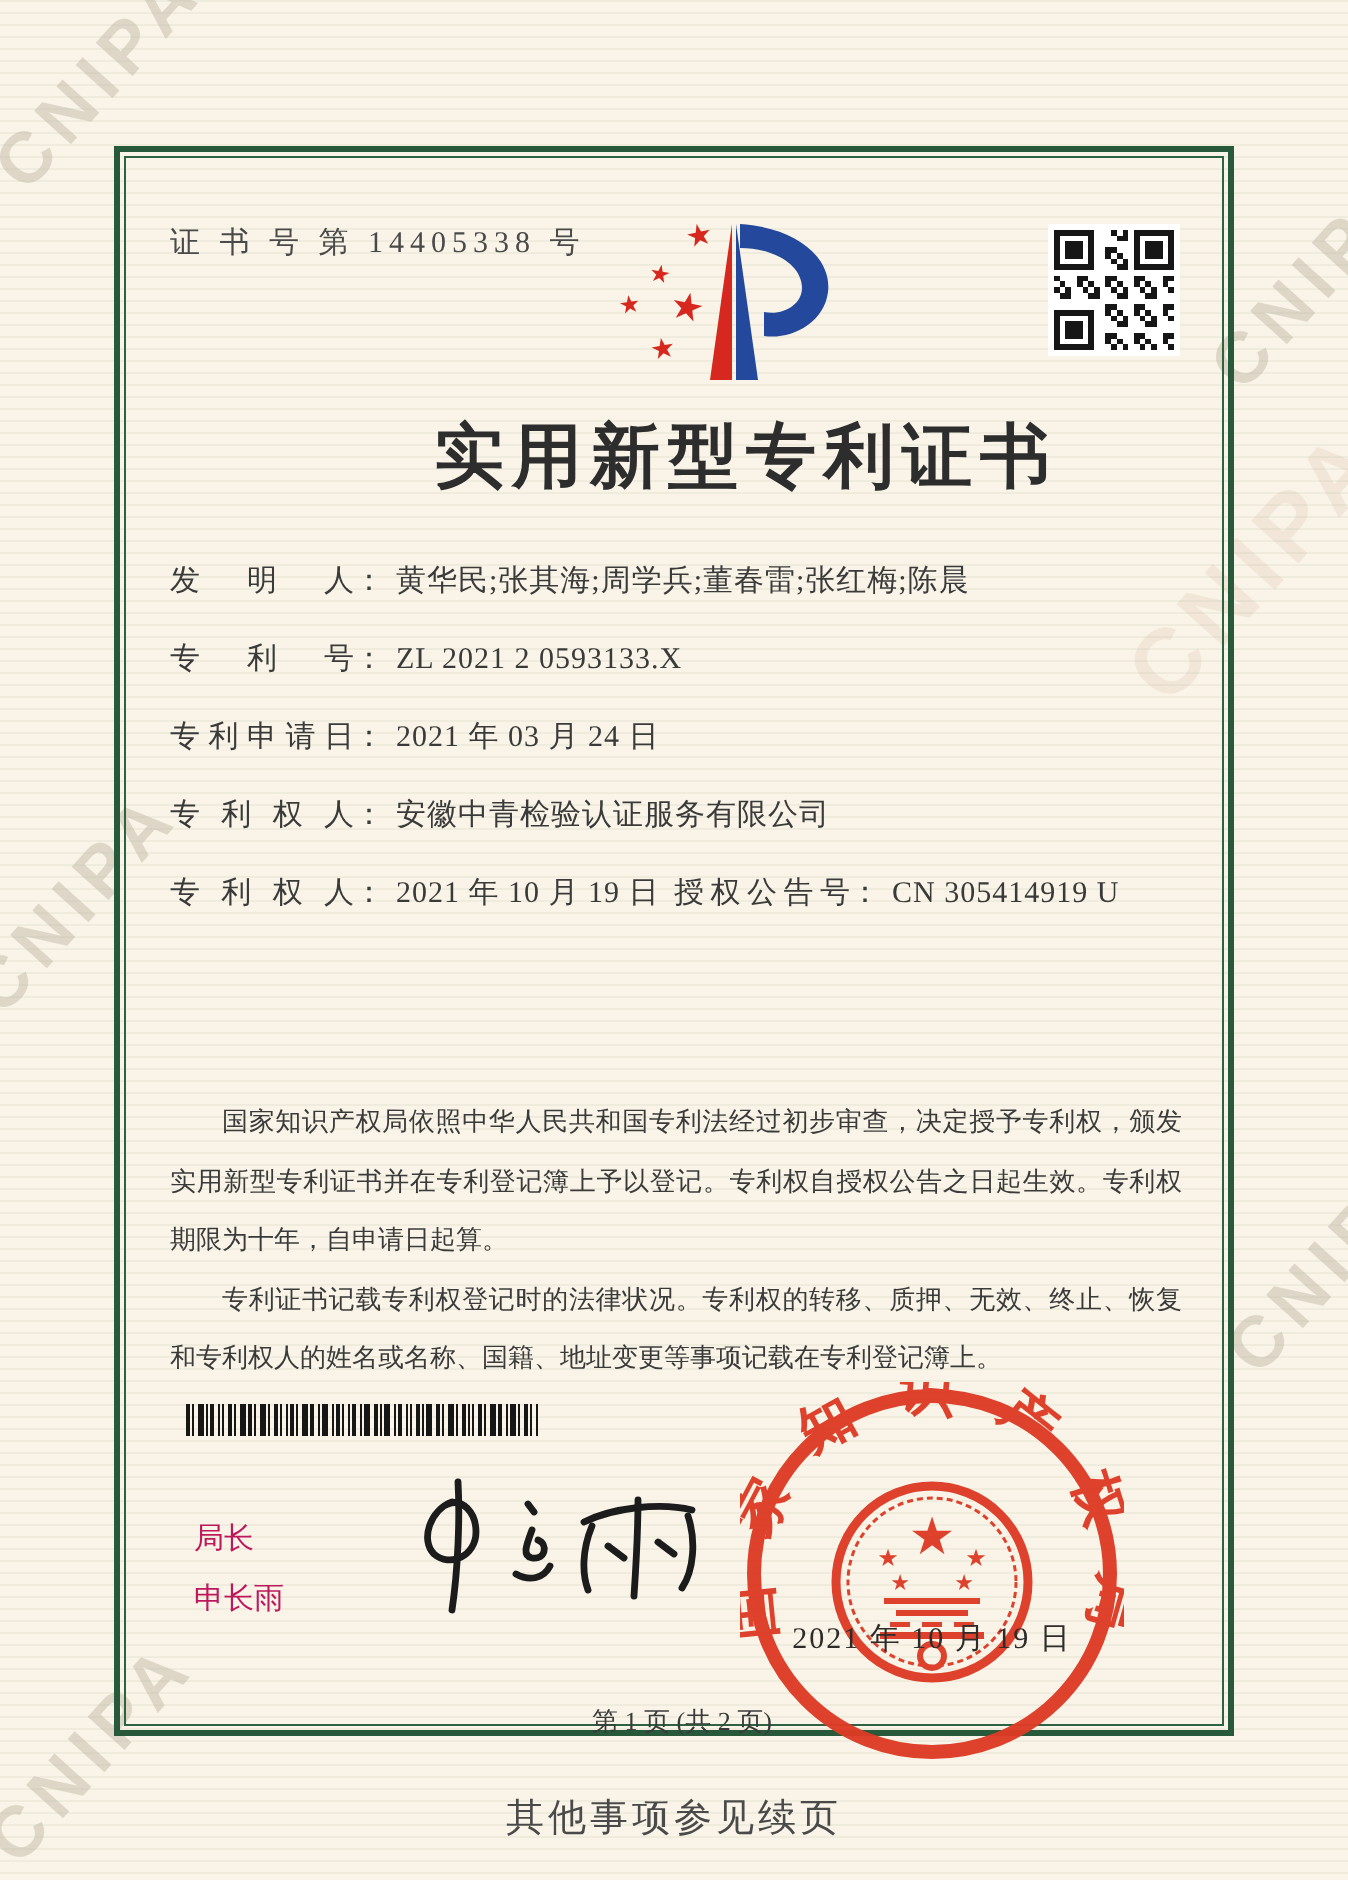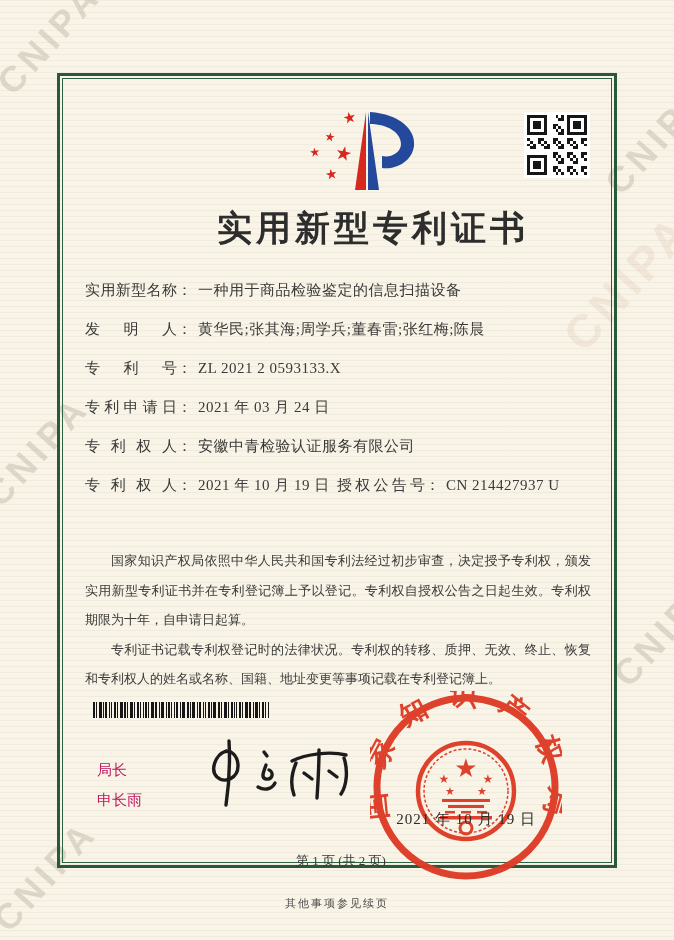--- a/index.html
+++ b/index.html
@@ -67,41 +67,42 @@
                letter-spacing:1px; }
 
   .signer { position:absolute; left:97px; top:755px;
             font-family:"Liberation Sans","DejaVu Sans",sans-serif;
             font-size:15px; color:#be185d; line-height:30px; }
   .signature { position:absolute; left:192px; top:735px; width:172px; height:80px; }
 
   .page-info { position:absolute; left:57px; top:852px; width:568px;
                text-align:center; font-size:13px; color:#3a3a3a; }
   .footer-note { position:absolute; left:0; top:896px; width:674px;
-                 text-align:center; font-size:11px; color:#4a4a4a;
+                 text-align:center; font-size:19px; color:#4a4a4a;
                  letter-spacing:2px; }
 </style>
 </head>
 <body>
 
 <div class="page">
 
   <div class="guilloche"></div>
 
   <div class="wm" style="left:-18px; top:18px;">CNIPA</div>
   <div class="wm" style="left:590px; top:118px;">CNIPA</div>
   <div class="wm big" style="left:545px; top:255px;">CNIPA</div>
   <div class="wm" style="left:-30px; top:430px;">CNIPA</div>
   <div class="wm" style="left:598px; top:610px;">CNIPA</div>
   <div class="wm" style="left:-22px; top:855px;">CNIPA</div>
 
   <div class="frame">
     <div class="frame-inner"></div>
   </div>
 
+  <div class="cert-no">证 书 号 第 14405338 号</div>
 
   <div class="logo">
     <svg viewBox="0 0 150 100" width="150" height="100">
       <g fill="#d6281e" font-family="DejaVu Sans, sans-serif">
         <text x="48" y="24" font-size="15" transform="rotate(-12 48 24)">★</text>
         <text x="28" y="40" font-size="12" transform="rotate(10 28 40)">★</text>
         <text x="14" y="57" font-size="12" transform="rotate(-8 14 57)">★</text>
         <text x="38" y="58" font-size="19" transform="rotate(12 38 58)">★</text>
         <text x="30" y="80" font-size="14" transform="rotate(-10 30 80)">★</text>
       </g>
@@ -204,40 +205,37 @@
         <rect x="20" y="15" width="1" height="1" fill="#161616"></rect>
         <rect x="20" y="18" width="1" height="1" fill="#161616"></rect>
         <rect x="20" y="20" width="1" height="1" fill="#161616"></rect>
       </svg>
   </div>
 
   <div class="title">实用新型专利证书</div>
 
   <div class="fields">
     <div class="frow">
-      <span class="flabel">实用新型名称</span><span class="fcolon">：</span><span class="fvalue">一种用于商品检验鉴定的信息扫描设备</span>
-    </div>
-    <div class="frow">
       <span class="flabel">发明人</span><span class="fcolon">：</span><span class="fvalue">黄华民;张其海;周学兵;董春雷;张红梅;陈晨</span>
     </div>
     <div class="frow">
       <span class="flabel">专利号</span><span class="fcolon">：</span><span class="fvalue">ZL 2021 2 0593133.X</span>
     </div>
     <div class="frow">
       <span class="flabel">专利申请日</span><span class="fcolon">：</span><span class="fvalue">2021 年 03 月 24 日</span>
     </div>
     <div class="frow">
       <span class="flabel">专利权人</span><span class="fcolon">：</span><span class="fvalue">安徽中青检验认证服务有限公司</span>
     </div>
     <div class="frow">
       <span>
         <span class="flabel">专利权人</span><span class="fcolon">：</span><span class="fvalue">2021 年 10 月 19 日</span>
       </span>
       <span class="grant-right">
-        <span class="flabel">授权公告号</span><span class="fcolon">：</span><span class="fvalue">CN 214427937 U</span>
+        <span class="flabel">授权公告号</span><span class="fcolon">：</span><span class="fvalue">CN 305414919 U</span>
       </span>
     </div>
   </div>
 
   <div class="body-text">
     <p>国家知识产权局依照中华人民共和国专利法经过初步审查，决定授予专利权，颁发实用新型专利证书并在专利登记簿上予以登记。专利权自授权公告之日起生效。专利权期限为十年，自申请日起算。</p>
     <p>专利证书记载专利权登记时的法律状况。专利权的转移、质押、无效、终止、恢复和专利权人的姓名或名称、国籍、地址变更等事项记载在专利登记簿上。</p>
   </div>
 
   <div class="barcode">

